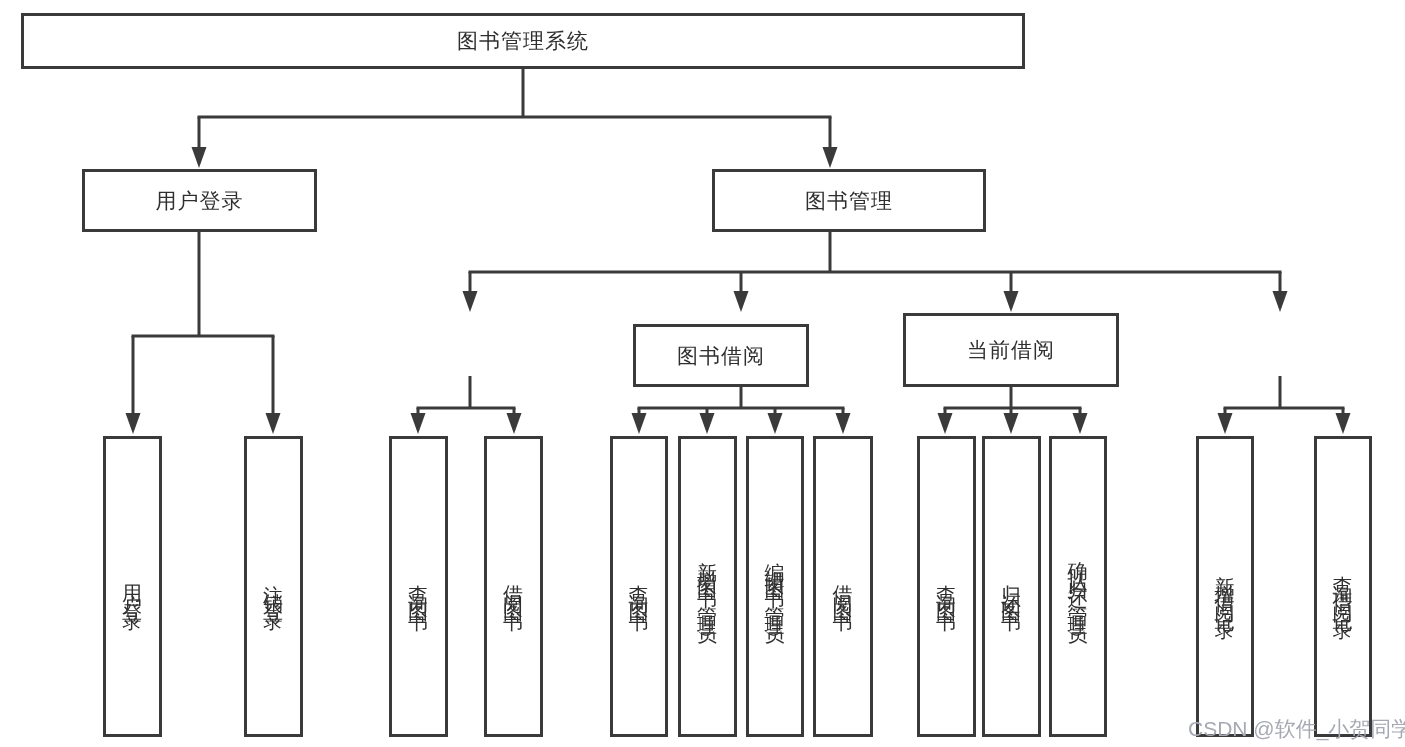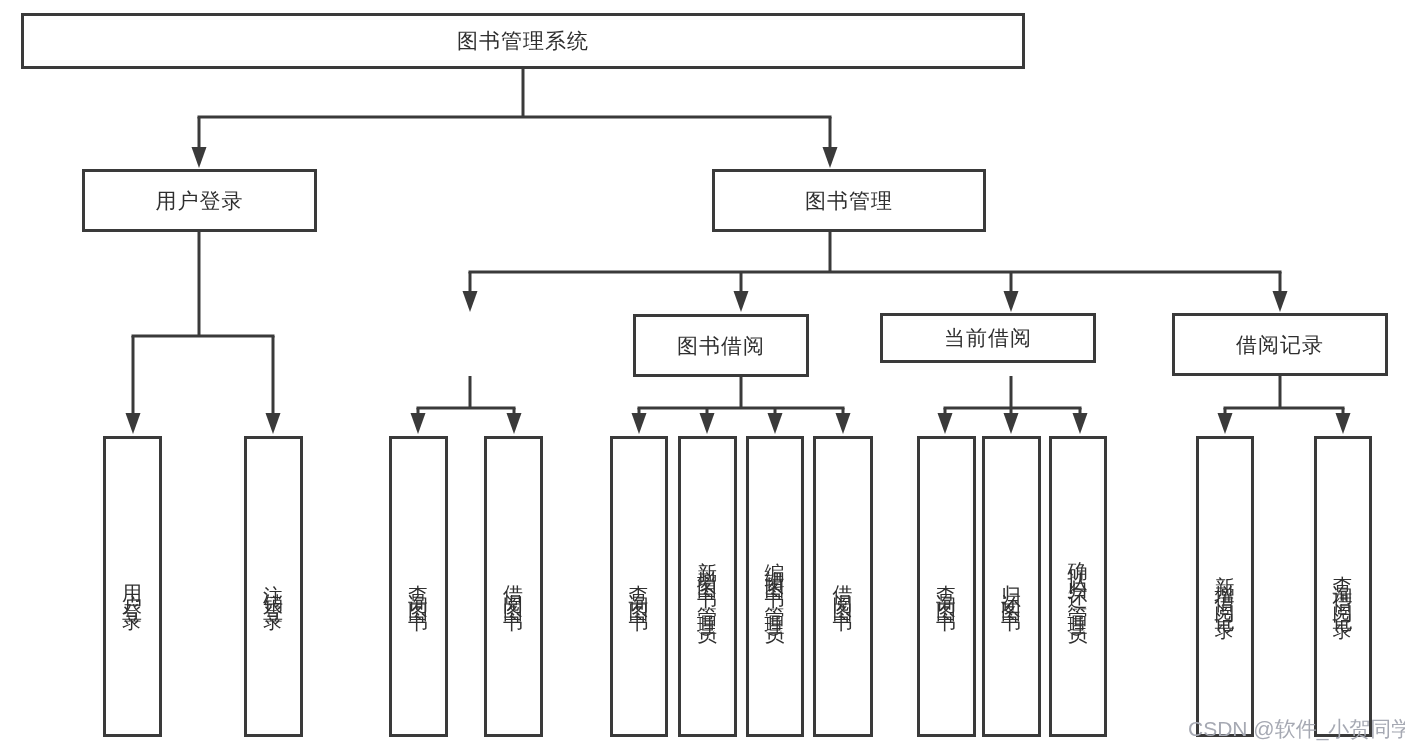--- a/index.html
+++ b/index.html
@@ -122,23 +122,22 @@
       <polygon points="1217.5,413 1232.5,413 1225,434"></polygon>
       <polygon points="1335.5,413 1350.5,413 1343,434"></polygon>
     </g>
   </svg>
 
   <div class="box" style="left:21px;top:13px;width:1004px;height:56px;">图书管理系统</div>
 
   <div class="box" style="left:82px;top:169px;width:235px;height:63px;">用户登录</div>
   <div class="box" style="left:712px;top:169px;width:274px;height:63px;">图书管理</div>
 
-  <div class="box" style="left:633px;top:314px;width:176px;height:63px;">图书借阅</div>
-  <div class="box" style="left:880px;top:313px;width:216px;height:50px;font-family:Liberation Mono, monospace;">当前借阅</div>
-  <div class="box" style="left:1172px;top:313px;width:216px;height:63px;">借阅记录</div>
+  <div class="box" style="left:633px;top:324px;width:176px;height:63px;">图书借阅</div>
+  <div class="box" style="left:903px;top:313px;width:216px;height:74px;font-family:Liberation Mono, monospace;">当前借阅</div>
 
   <div class="leaf" style="left:103px;">
     <span class="vtext">用户登录</span>
     </div>
   <div class="leaf" style="left:244px;">
     <span class="vtext">注销登录</span>
     </div>
 
   <div class="leaf" style="left:389px;">
     <span class="vtext">查询图书</span>

